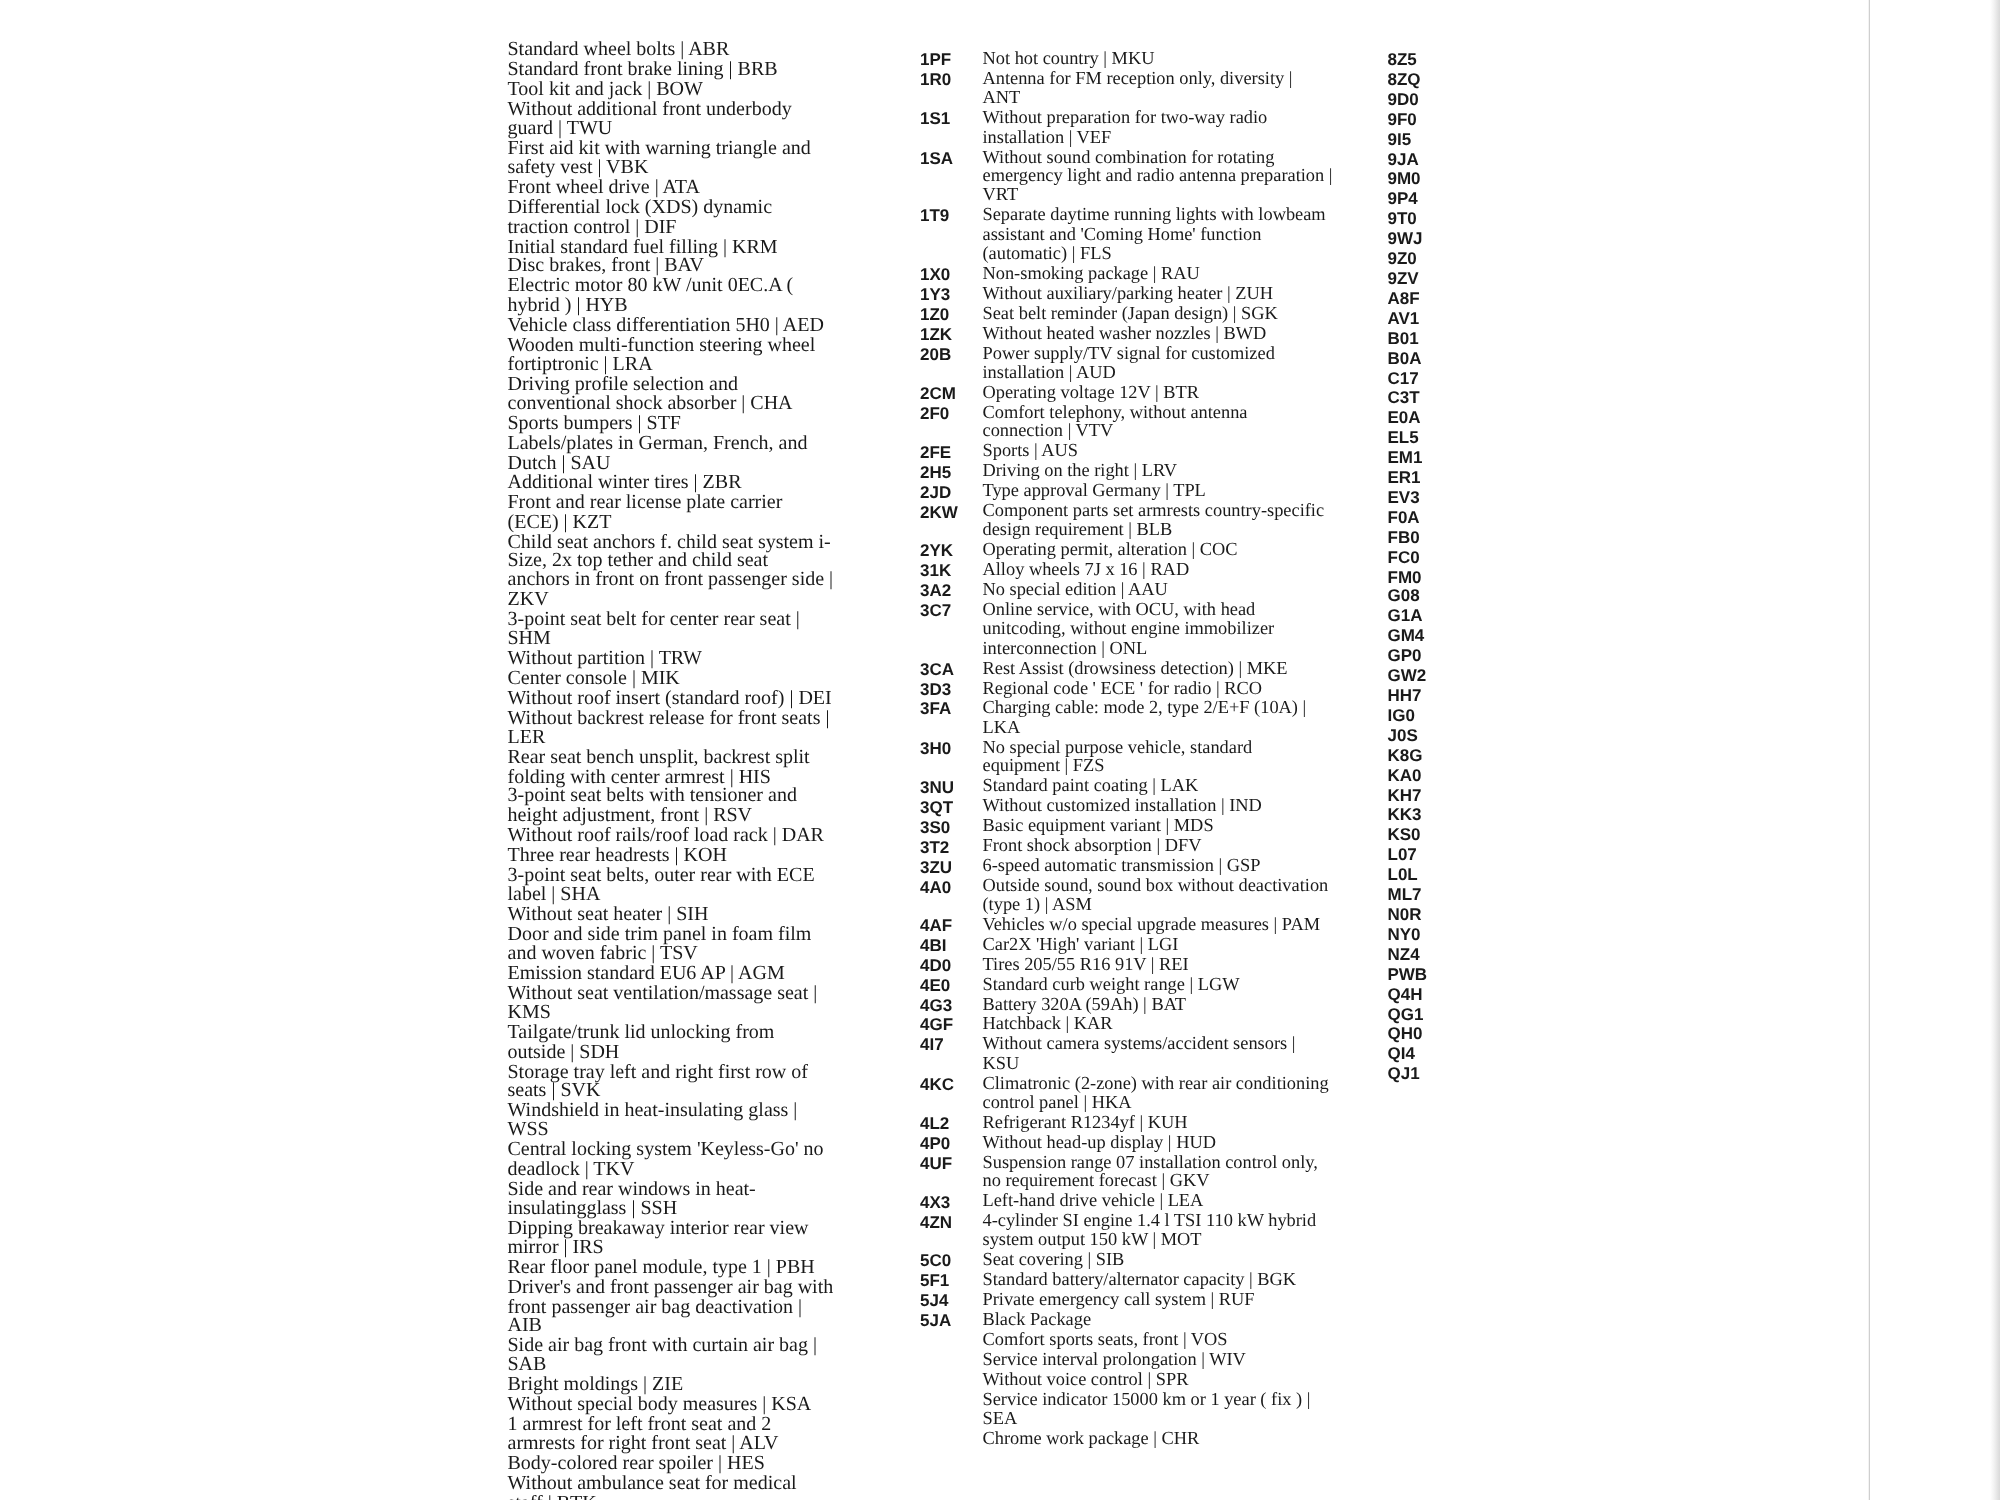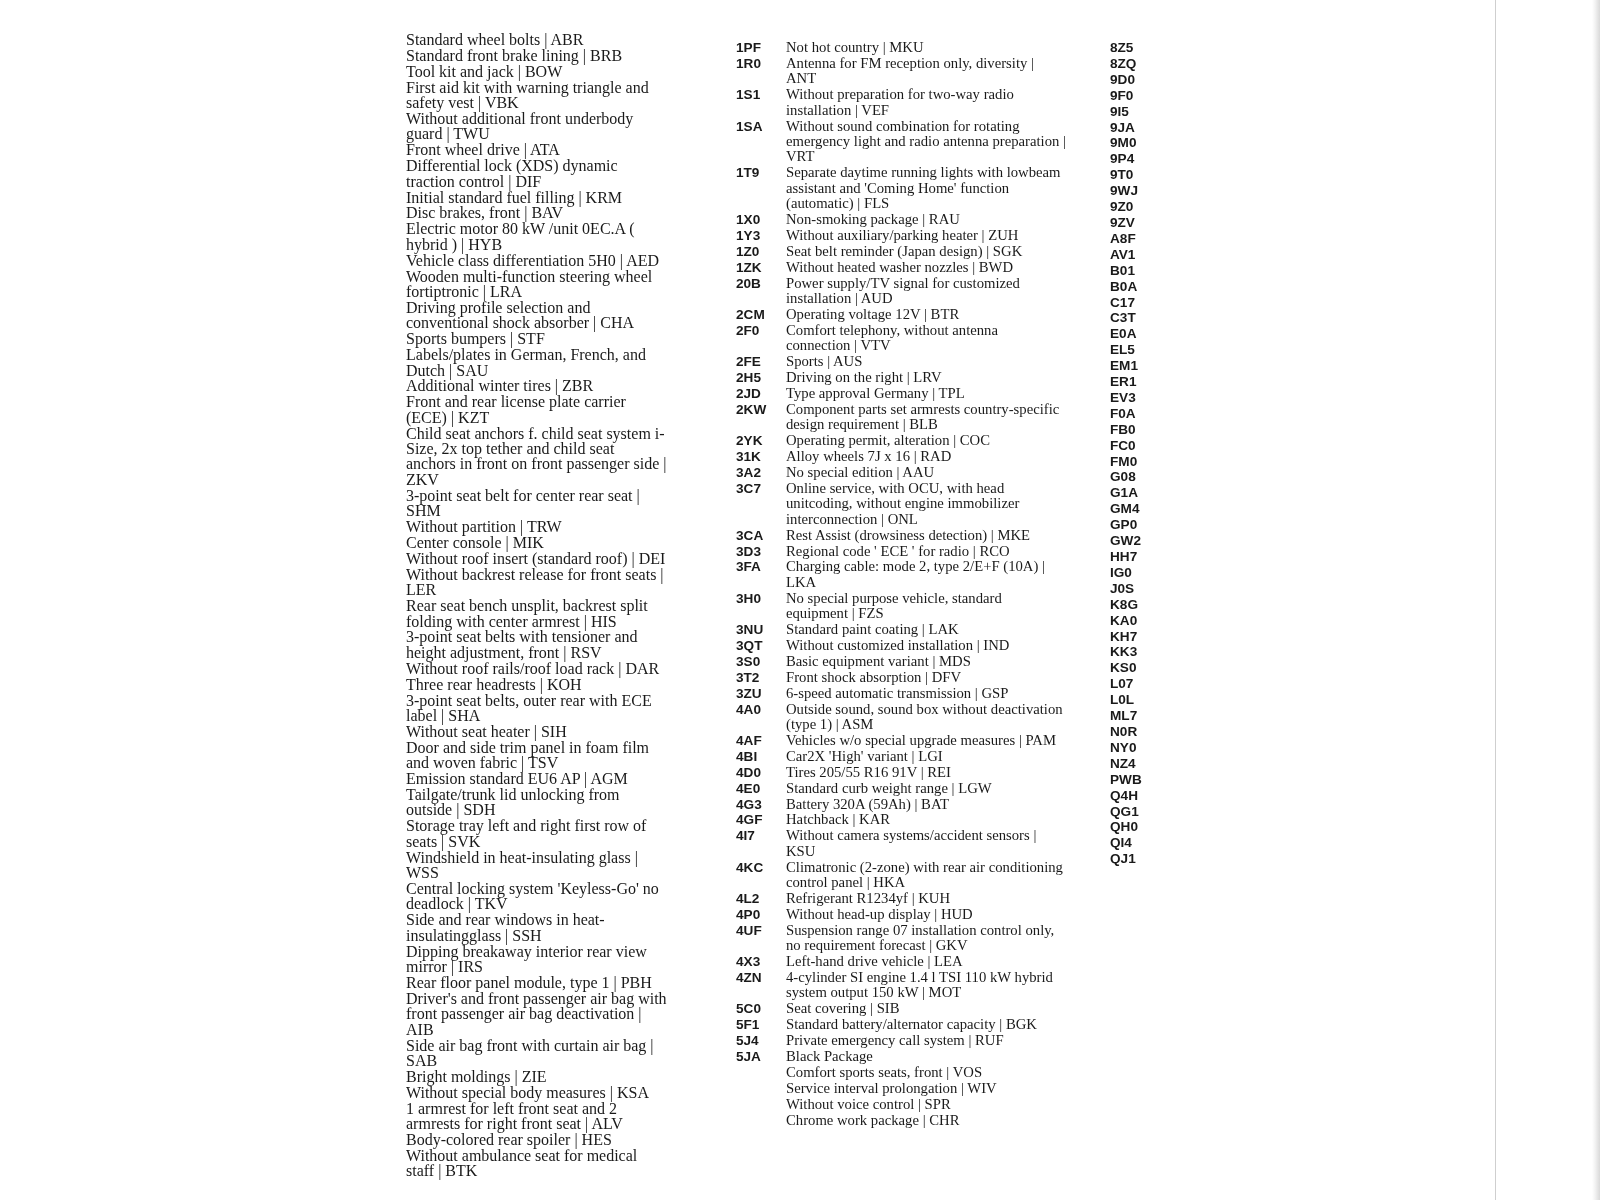--- a/index.html
+++ b/index.html
@@ -101,22 +101,22 @@
 </style>
 </head>
 <body>
 
 <div class="page">
 
   <div class="col-desc">
       <div class="entry">Standard wheel bolts | ABR</div>
       <div class="entry">Standard front brake lining | BRB</div>
       <div class="entry">Tool kit and jack | BOW</div>
+      <div class="entry">Without additional front underbody guard | TWU</div>
       <div class="entry">First aid kit with warning triangle and safety vest | VBK</div>
-      <div class="entry">Without additional front underbody guard | TWU</div>
       <div class="entry">Front wheel drive | ATA</div>
       <div class="entry">Differential lock (XDS) dynamic traction control | DIF</div>
       <div class="entry">Initial standard fuel filling | KRM</div>
       <div class="entry">Disc brakes, front | BAV</div>
       <div class="entry">Electric motor 80 kW /unit 0EC.A ( hybrid ) | HYB</div>
       <div class="entry">Vehicle class differentiation 5H0 | AED</div>
       <div class="entry">Wooden multi-function steering wheel fortiptronic | LRA</div>
       <div class="entry">Driving profile selection and conventional shock absorber | CHA</div>
       <div class="entry">Sports bumpers | STF</div>
       <div class="entry">Labels/plates in German, French, and Dutch | SAU</div>
@@ -129,20 +129,21 @@
       <div class="entry">Without roof insert (standard roof) | DEI</div>
       <div class="entry">Without backrest release for front seats | LER</div>
       <div class="entry">Rear seat bench unsplit, backrest split folding with center armrest | HIS</div>
       <div class="entry">3-point seat belts with tensioner and height adjustment, front | RSV</div>
       <div class="entry">Without roof rails/roof load rack | DAR</div>
       <div class="entry">Three rear headrests | KOH</div>
       <div class="entry">3-point seat belts, outer rear with ECE label | SHA</div>
       <div class="entry">Without seat heater | SIH</div>
       <div class="entry">Door and side trim panel in foam film and woven fabric | TSV</div>
       <div class="entry">Emission standard EU6 AP | AGM</div>
+      <div class="entry">Without seat ventilation/massage seat | KMS</div>
       <div class="entry">Tailgate/trunk lid unlocking from outside | SDH</div>
       <div class="entry">Storage tray left and right first row of seats | SVK</div>
       <div class="entry">Windshield in heat-insulating glass | WSS</div>
       <div class="entry">Central locking system 'Keyless-Go' no deadlock | TKV</div>
       <div class="entry">Side and rear windows in heat-insulatingglass | SSH</div>
       <div class="entry">Dipping breakaway interior rear view mirror | IRS</div>
       <div class="entry">Rear floor panel module, type 1 | PBH</div>
       <div class="entry">Driver's and front passenger air bag with front passenger air bag deactivation | AIB</div>
       <div class="entry">Side air bag front with curtain air bag | SAB</div>
       <div class="entry">Bright moldings | ZIE</div>
@@ -345,20 +346,24 @@
         <div class="code"></div>
         <div class="desc">Comfort sports seats, front | VOS</div>
       </div>
       <div class="pair">
         <div class="code"></div>
         <div class="desc">Service interval prolongation | WIV</div>
       </div>
       <div class="pair">
         <div class="code"></div>
         <div class="desc">Without voice control | SPR</div>
+      </div>
+      <div class="pair">
+        <div class="code"></div>
+        <div class="desc">Service indicator 15000 km or 1 year ( fix ) | SEA</div>
       </div>
       <div class="pair">
         <div class="code"></div>
         <div class="desc">Chrome work package | CHR</div>
       </div>
     </div>
 
   <div class="col-codes">
       <div class="code-row">8Z5</div>
       <div class="code-row">8ZQ</div>

